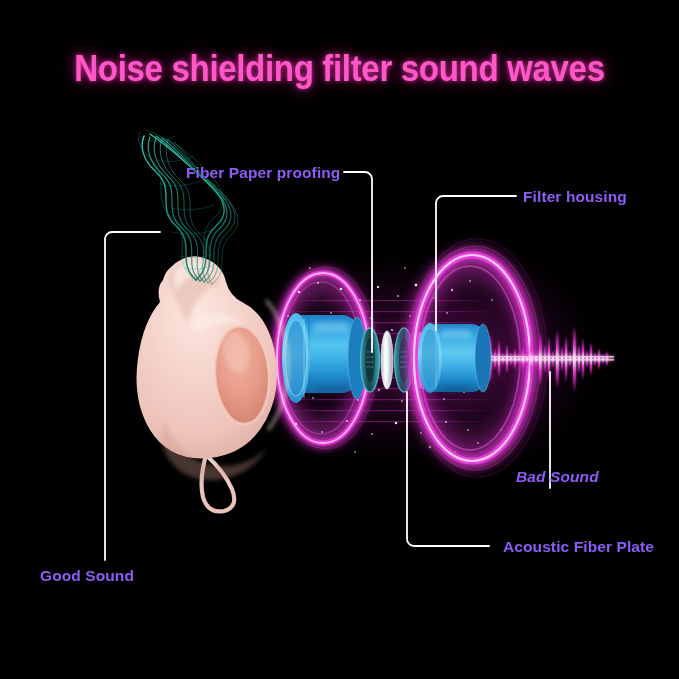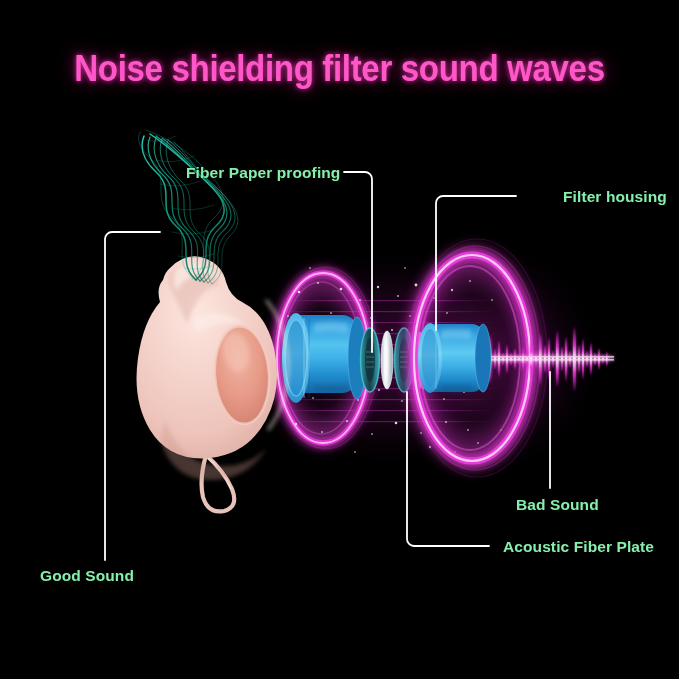--- a/index.html
+++ b/index.html
@@ -12,28 +12,28 @@
     font-family:"Liberation Sans",sans-serif;
     font-weight:bold;font-size:36px;letter-spacing:-0.4px;
     color:#ff57c8;
     transform:scaleX(0.92);transform-origin:50% 50%;
     text-shadow:0 0 6px rgba(255,60,190,.75),0 0 16px rgba(255,40,180,.45),0 0 28px rgba(220,20,150,.3);
     white-space:nowrap;
   }
 
   
   .label{
-    position:absolute;color:#86efac;font-weight:bold;font-size:15.5px;
+    position:absolute;color:#8b5cf6;font-weight:bold;font-size:15.5px;
     letter-spacing:.1px;white-space:nowrap;
     font-family:"Liberation Sans",sans-serif;
     text-shadow:0 0 3px rgba(0,0,0,.9);
   }
   #lbl-fiberpaper{left:186px;top:164px;}
-  #lbl-housing{left:523px;top:188px;margin-left:40px;}
-  #lbl-badsound{left:516px;top:496px;}
+  #lbl-housing{left:523px;top:188px;}
+  #lbl-badsound{left:516px;top:468px;font-style:italic;}
   #lbl-acoustic{left:495px;top:538px;margin-left:8px;}
   #lbl-goodsound{left:40px;top:567px;}
 
   
   #art{position:absolute;left:0;top:0;width:679px;height:679px;}
 </style>
 </head>
 <body>
 
 <div id="stage">

